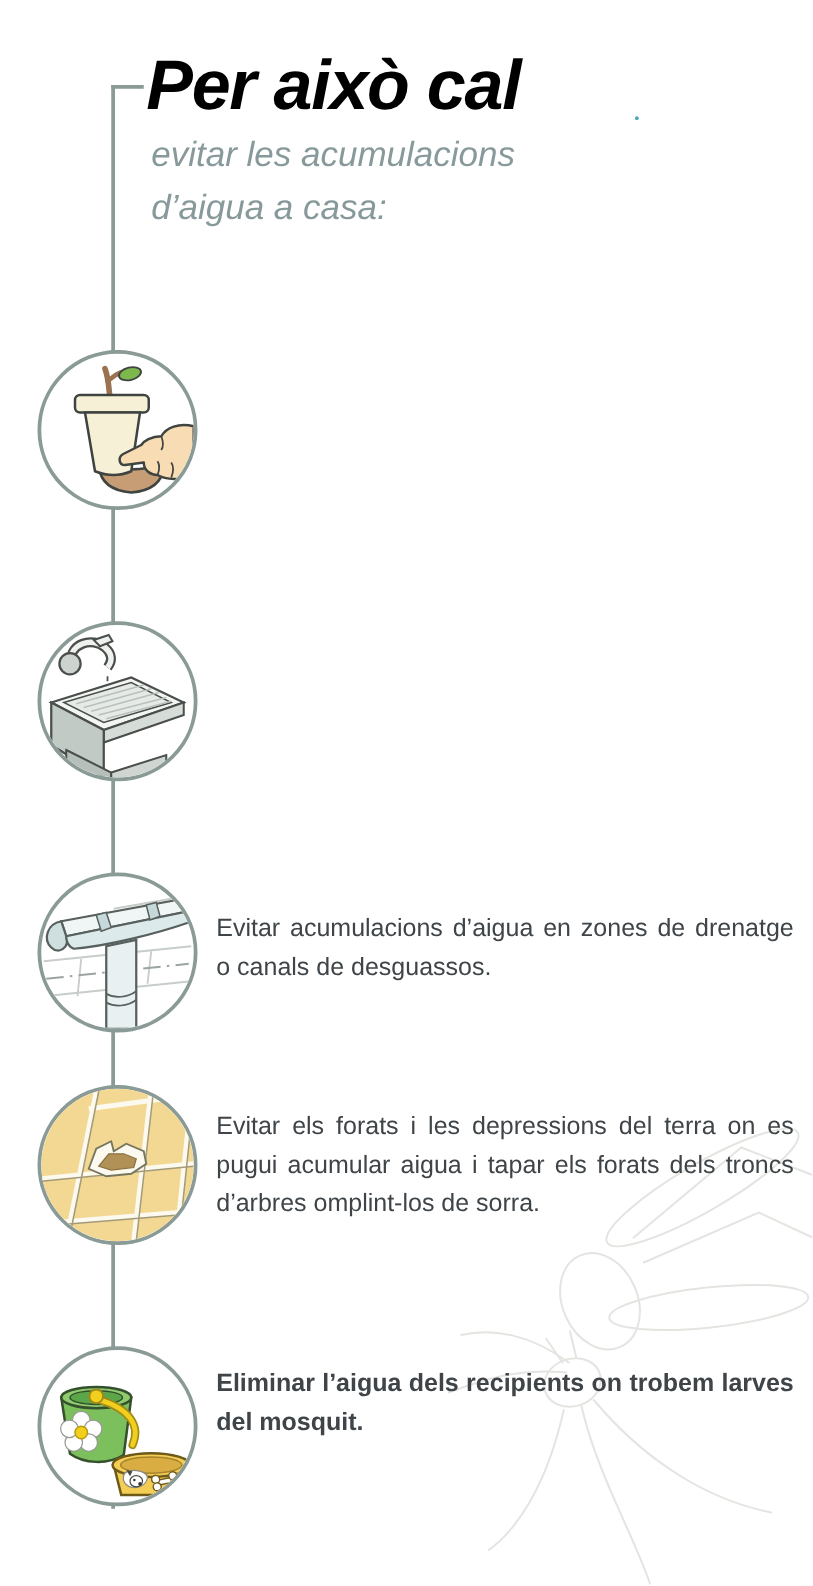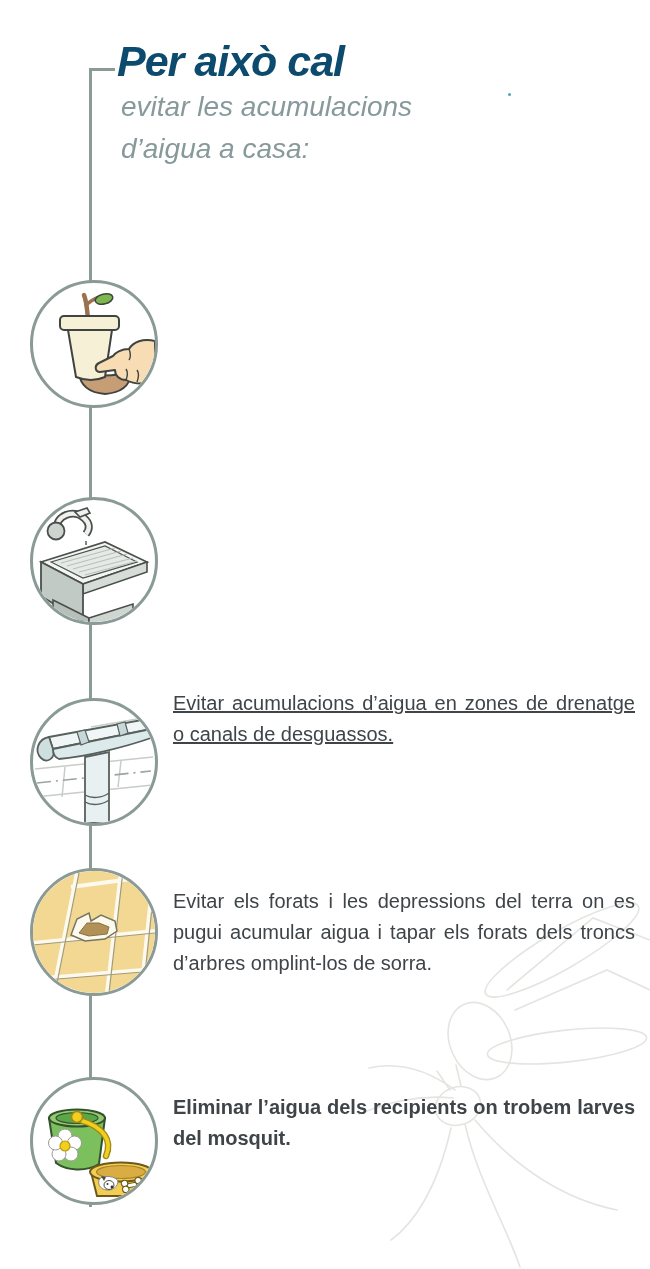--- a/index.html
+++ b/index.html
@@ -4,41 +4,41 @@
 <style>
   html,body { margin:0; padding:0; background:#ffffff; }
   .page {
     position:relative; width:650px; height:1269px; background:#ffffff;
     overflow:hidden; font-family:"Liberation Sans","DejaVu Sans",sans-serif;
   }
   .spine   { position:absolute; left:89px; top:68px; width:3px; height:1139px; background:#8a9a96; }
   .bracket { position:absolute; left:89px; top:68px; width:26px; height:3px; background:#8a9a96; }
   .title {
     position:absolute; left:117px; top:40px; margin:0;
-    font-size:43px; line-height:1; font-style:italic; font-weight:700;
-    letter-spacing:-1px; color:#0c4a6e; white-space:nowrap;
+    font-size:56px; line-height:1; font-style:italic; font-weight:700;
+    letter-spacing:-1px; color:#000000; white-space:nowrap;
   }
   .subtitle {
-    position:absolute; left:121px; top:86px; width:330px;
+    position:absolute; left:121px; top:103px; width:330px;
     font-size:28px; line-height:42px; font-style:italic; color:#87999a;
   }
   .print-dot { position:absolute; left:508px; top:93px; width:3px; height:3px; border-radius:50%; background:#4aa8b0; }
   .circle {
     position:absolute; left:30px; width:122px; height:122px;
     border:3px solid #8a9a96; border-radius:50%; background:#ffffff; overflow:hidden;
   }
   .circle svg { display:block; width:122px; height:122px; }
   .tip-text {
     position:absolute; left:173px; width:462px;
     font-size:20px; line-height:31px; color:#3e4447;
     text-align:justify;
   }
   .c1 { top:280px; } .t1 { top:288px; }
   .c2 { top:497px; } .t2 { top:512px; }
-  .c3 { top:698px; } .t3 { top:688px;text-decoration:underline; }
+  .c3 { top:698px; } .t3 { top:728px; }
   .c4 { top:868px; } .t4 { top:886px; }
   .c5 { top:1077px; } .t5 { top:1092px;font-weight:bold; }
   .watermark { position:absolute; left:355px; top:878px; width:295px; height:391px; }
 </style>
 </head>
 <body>
 
 <div class="page">
 
   <svg class="watermark" viewBox="0 0 295 391" fill="none" stroke="#e4e4e1" stroke-width="1.6" stroke-linecap="round">

